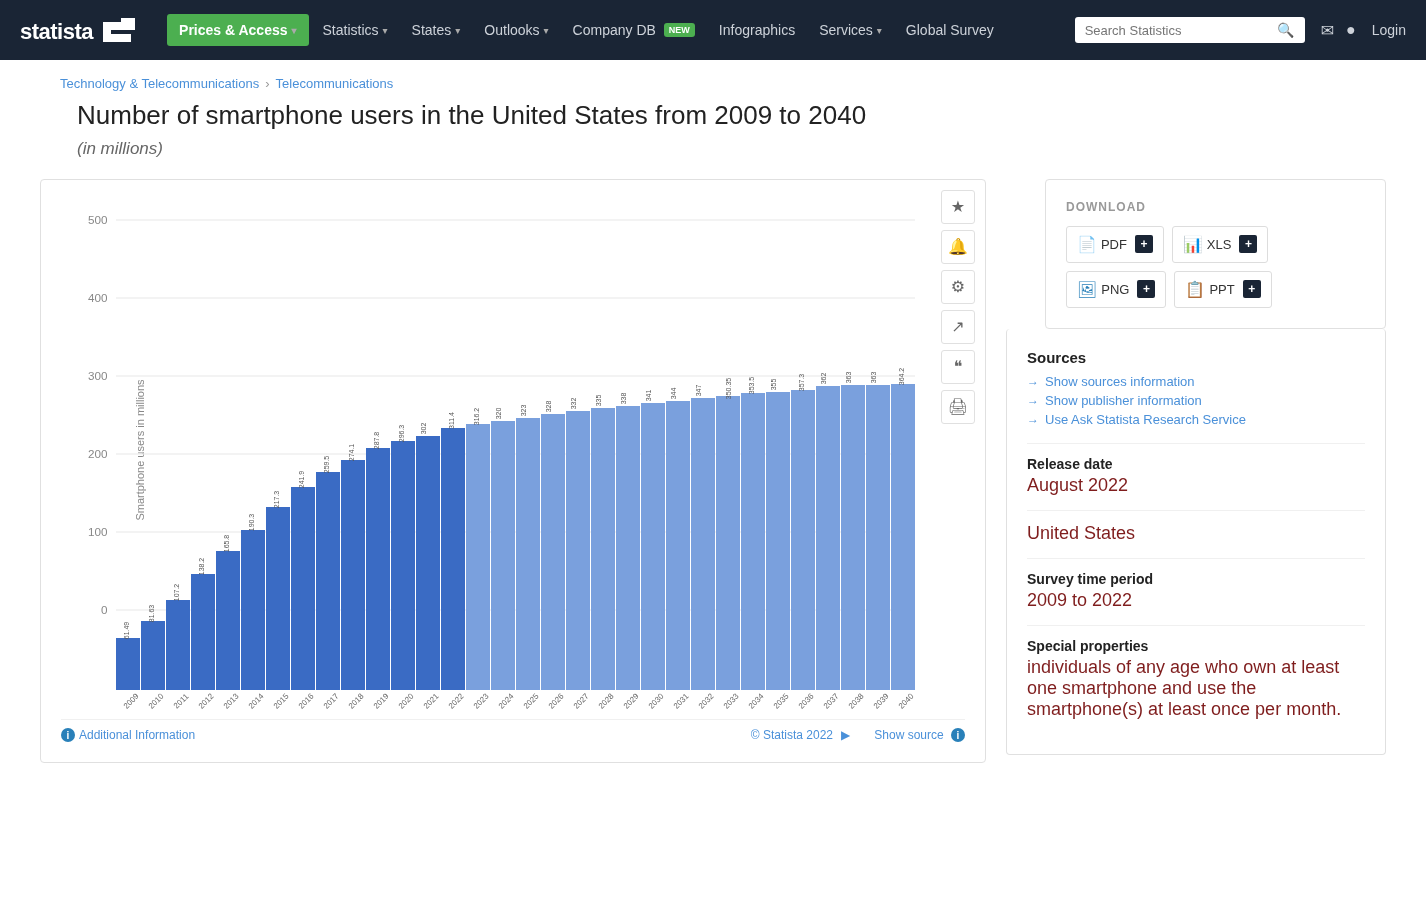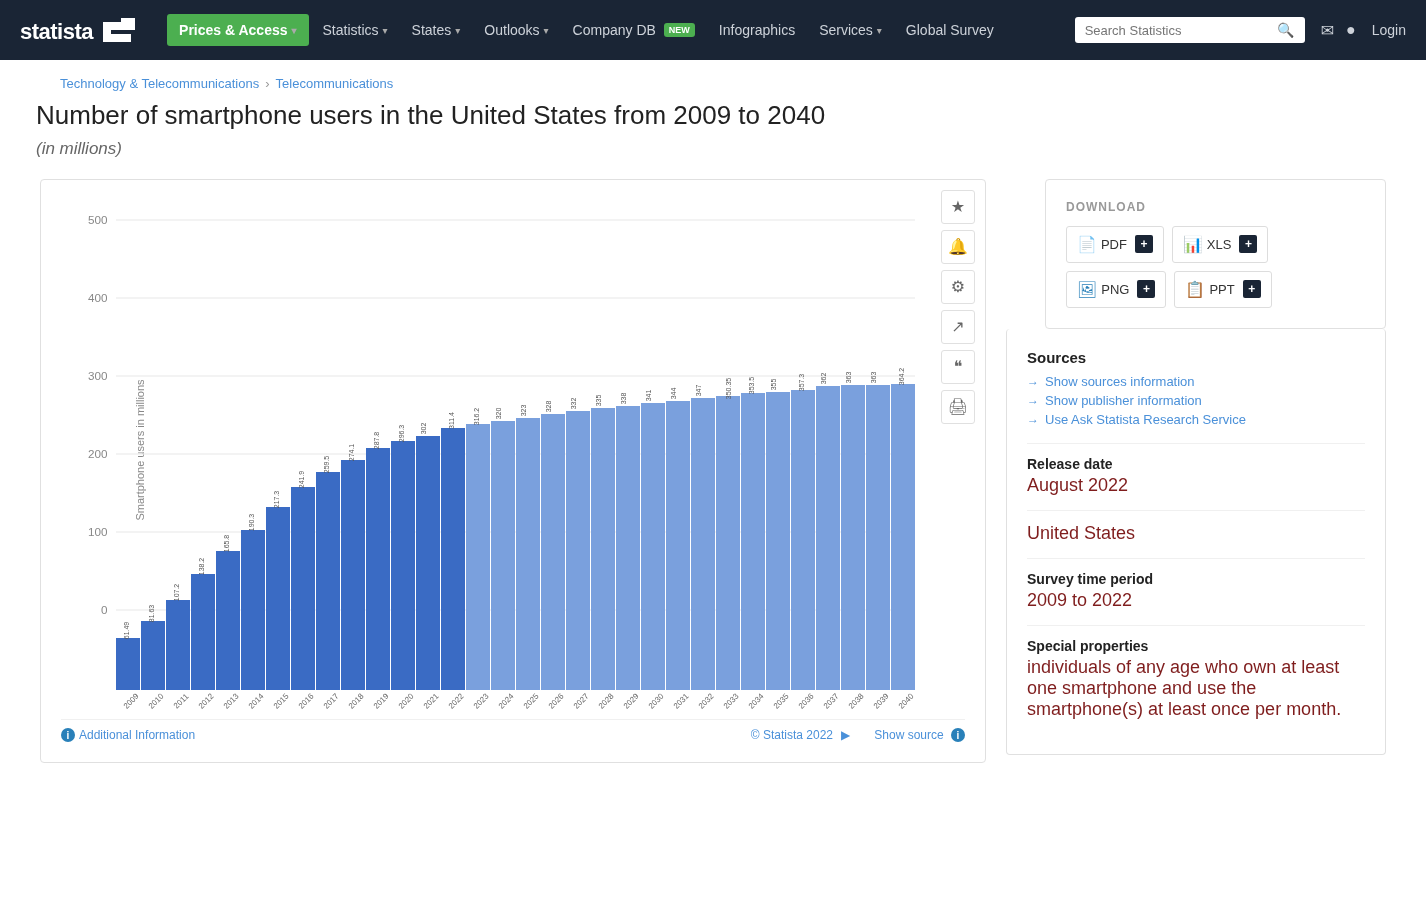--- a/index.html
+++ b/index.html
@@ -48,21 +48,21 @@
     .search-icon { color: #888; font-size: 14px; }
     .header-icons { display: flex; align-items: center; gap: 12px; color: #cdd2d9; font-size: 16px; cursor: pointer; }
     .login-btn { color: #cdd2d9; cursor: pointer; font-size: 14px; }
 
     
     .breadcrumb-bar { padding: 16px 60px 8px; }
     .breadcrumb { display: flex; align-items: center; gap: 6px; font-size: 13px; color: #4a90d9; }
     .breadcrumb span { color: #999; }
 
     
-    .page-title-section { padding: 0 36px 20px; }
+    .page-title-section { padding: 0 77px 20px; }
     .page-title { font-size: 26px; font-weight: normal; color: #222; line-height: 1.3; }
     .page-subtitle { font-size: 17px; color: #666; font-style: italic; margin-top: 6px; }
 
     
     .main-content { display: flex; gap: 20px; padding: 0 40px 40px; }
 
     
     .chart-section {
       flex: 1; background: #fff; border: 1px solid #e0e0e0;
       border-radius: 4px; padding: 20px; position: relative;

